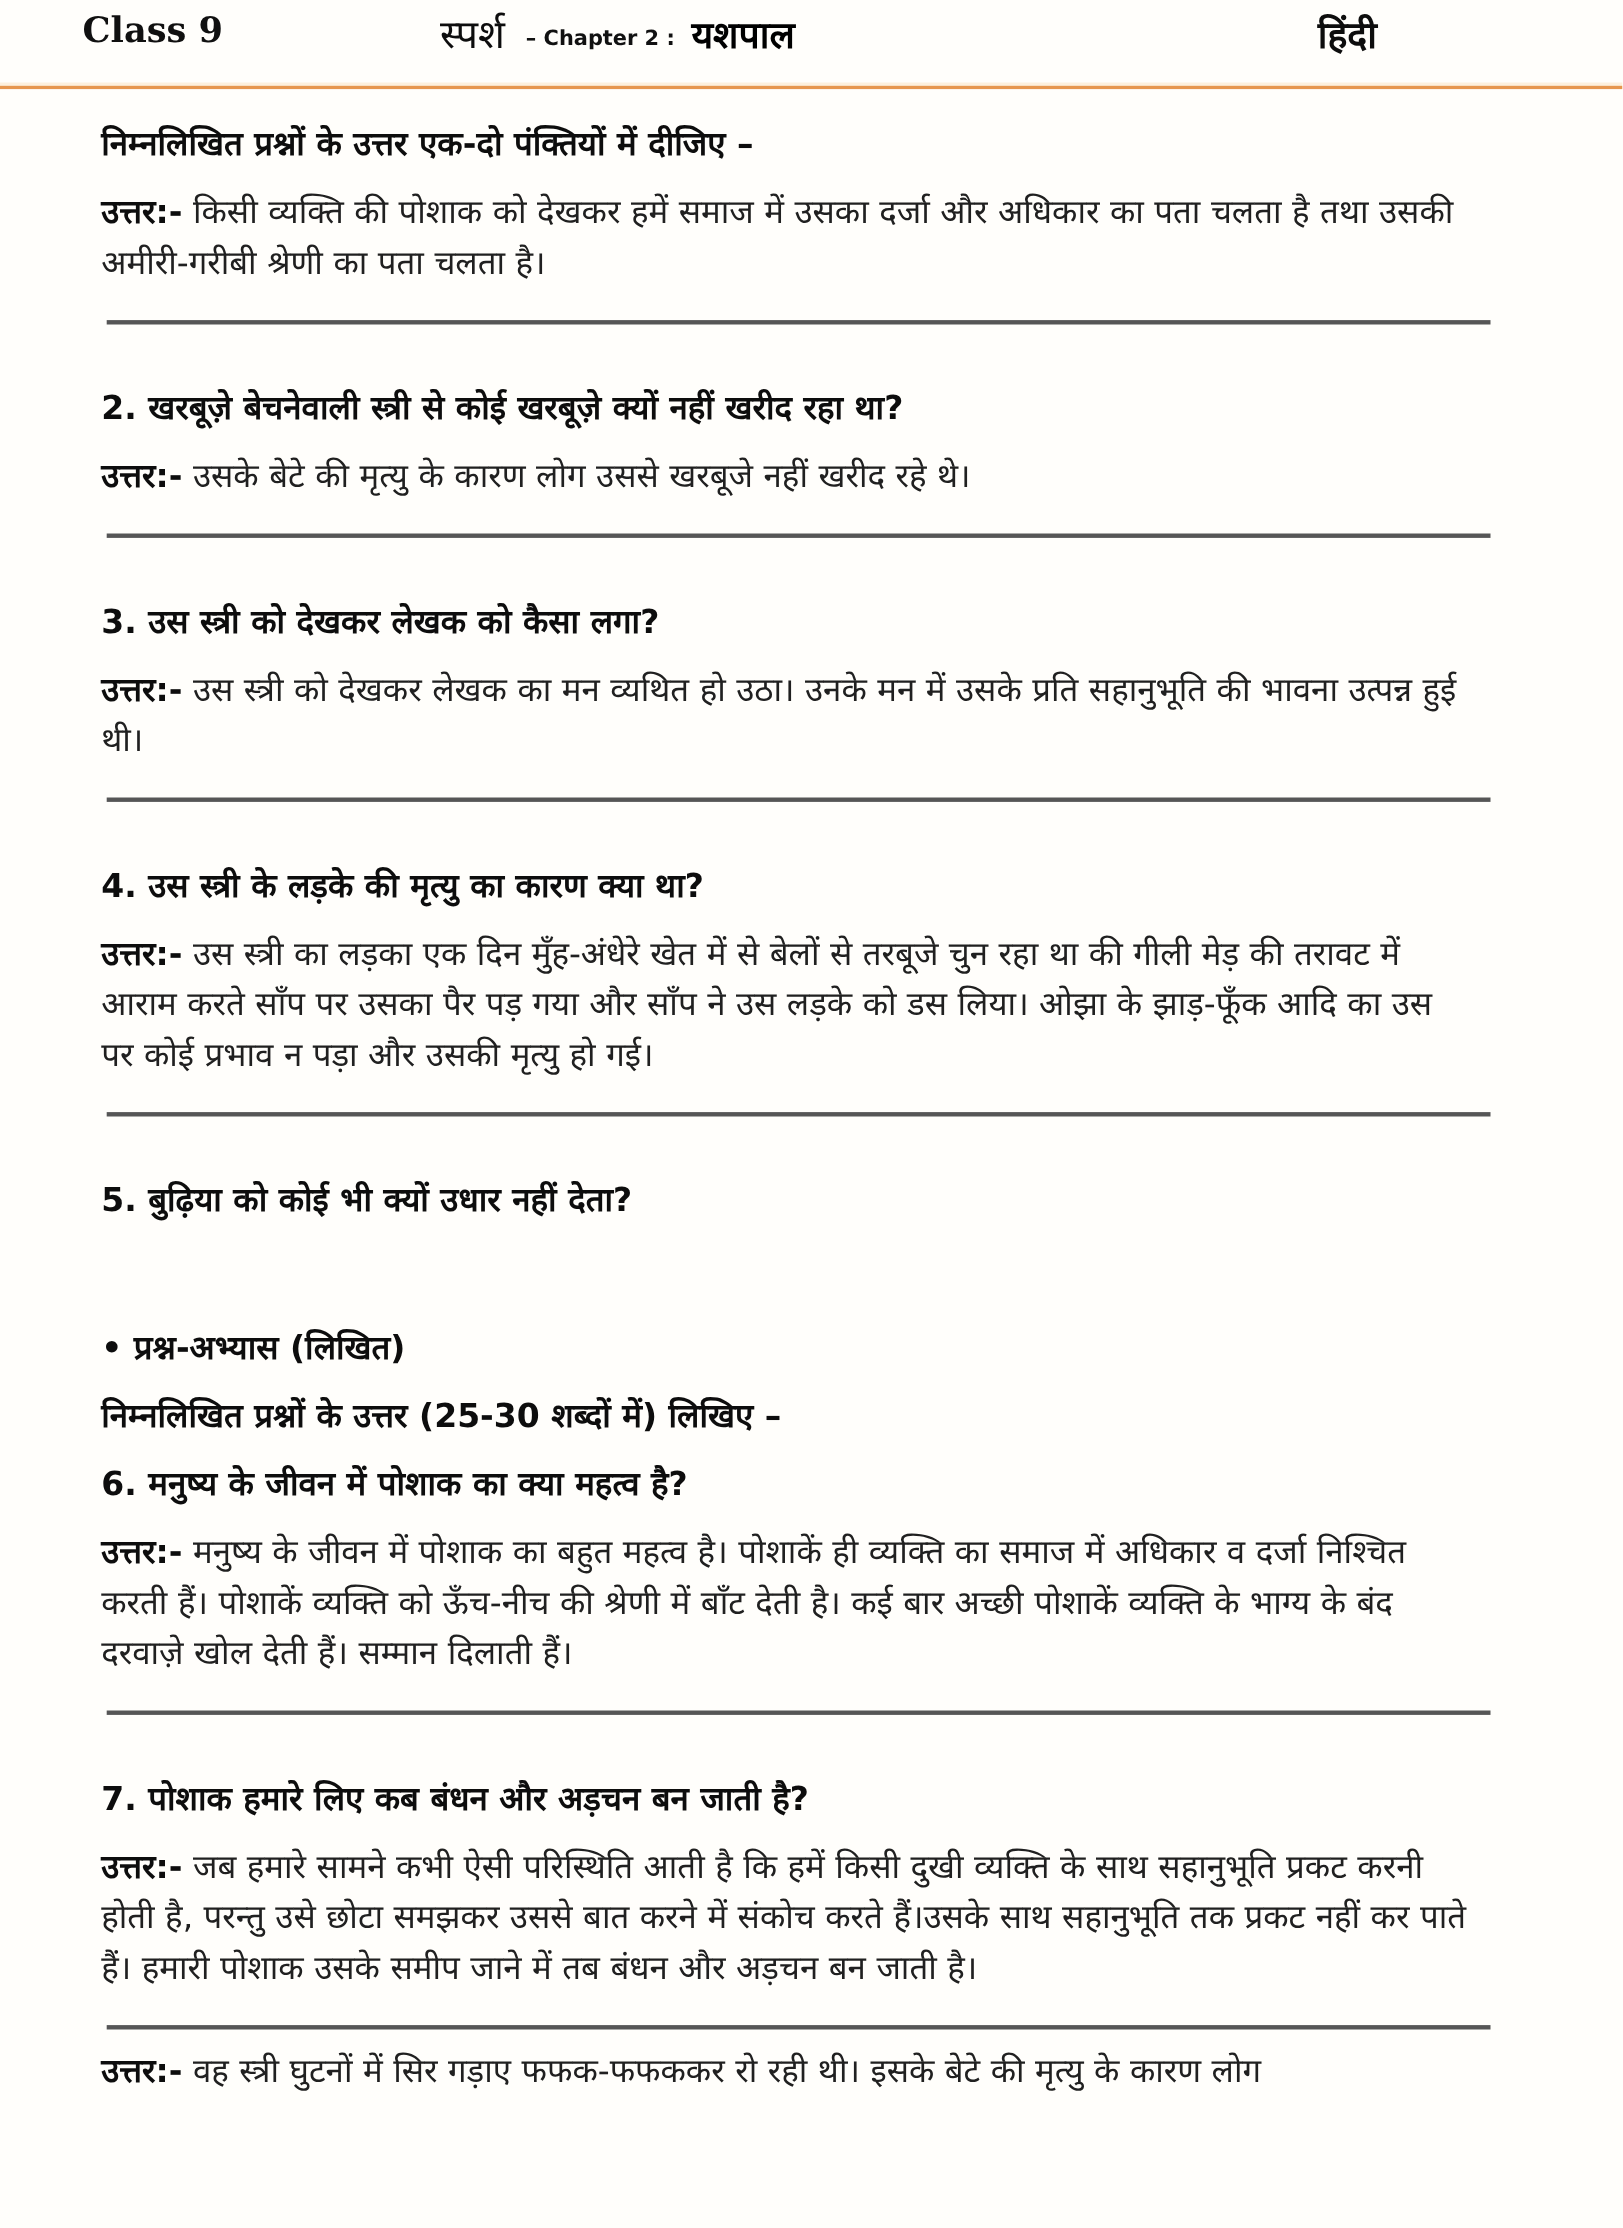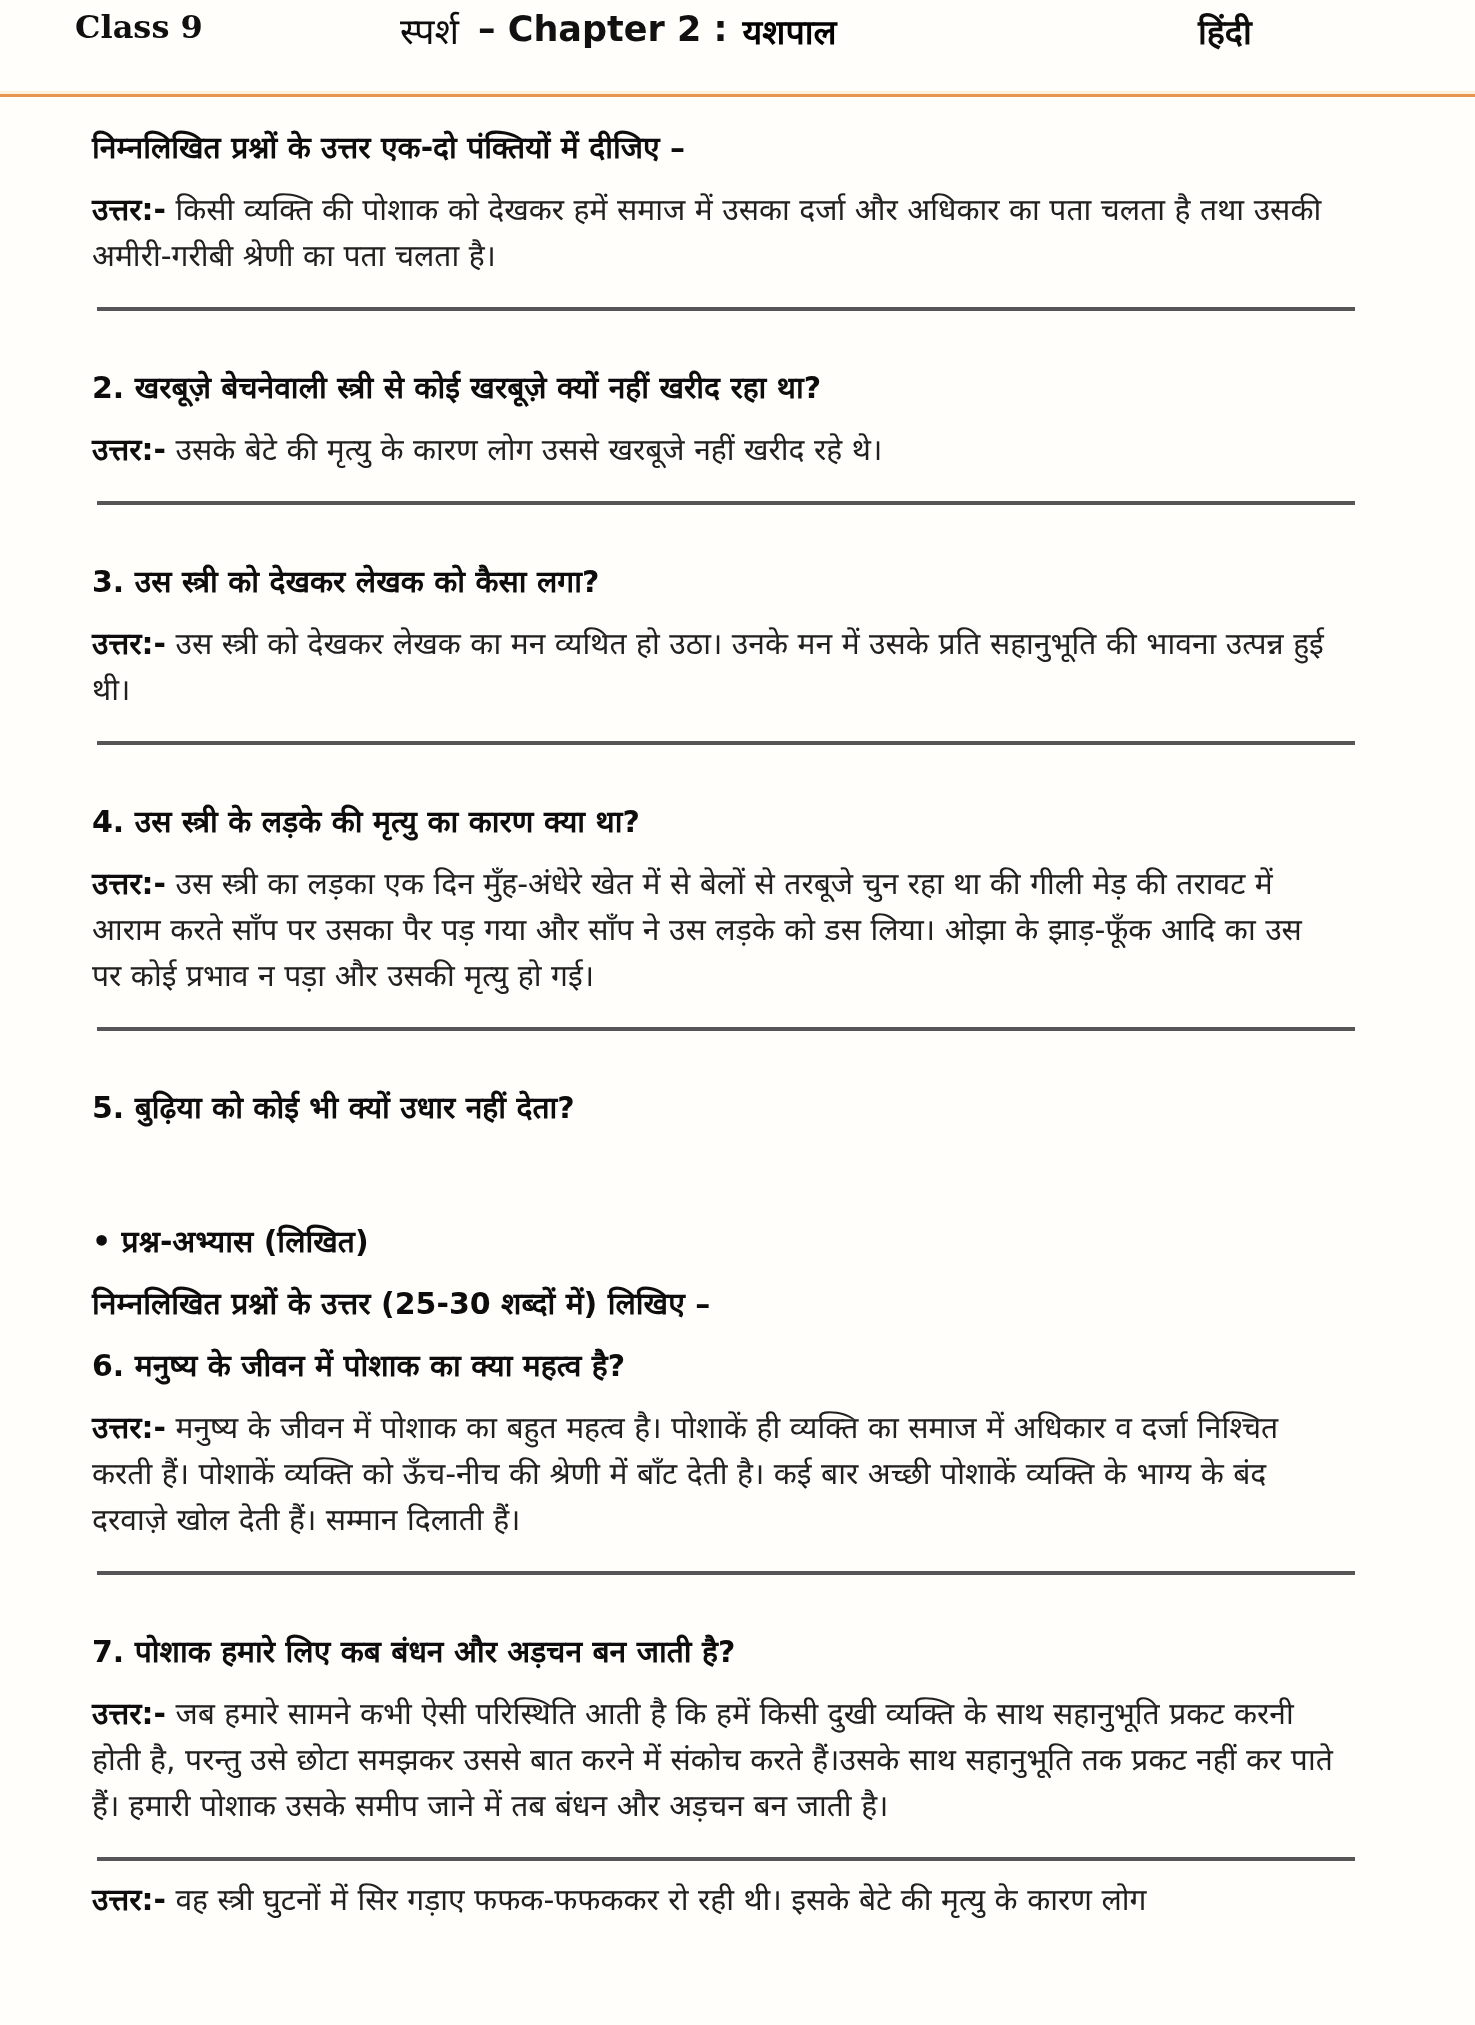--- a/index.html
+++ b/index.html
@@ -9,21 +9,21 @@
   body {
     width: 1475px;
     height: 2025px;
     overflow: hidden;
     background: #fffefb;
     color: #1c1c1c;
     font-family: "DejaVu Sans", "Liberation Sans", sans-serif;
   }
   .header {
     position: relative;
-    height: 97px;
+    height: 81px;
     background: #fffefb;
   }
   .header-rule {
     position: absolute;
     left: 0;
     bottom: 0;
     width: 100%;
     height: 3px;
     background: #e6964e;
     box-shadow: 0 -3px 0 #fdf0dd;
@@ -42,21 +42,21 @@
     left: 400px;
     top: 6px;
     white-space: nowrap;
   }
   .book-title {
     font-size: 36px;
     font-weight: normal;
     color: #0d0d0d;
   }
   .chapter-label {
-    font-size: 35px;
+    font-size: 19px;
     font-weight: bold;
     color: #111;
     margin: 0 10px 0 14px;
     vertical-align: 3px;
   }
   .author-name {
     font-size: 34px;
     font-weight: bold;
     color: #000000;
   }

